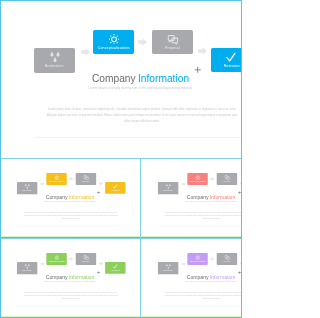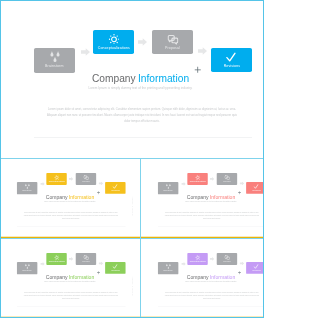--- a/index.html
+++ b/index.html
@@ -1,17 +1,17 @@
 <!DOCTYPE html>
 <html><head>
 <meta charset="utf-8">
 <style>
   html,body{margin:0;padding:0;background:#fff;}
   body{width:281px;height:318px;font-family:"Liberation Sans",sans-serif;overflow:hidden;}
-  .page{position:relative;width:264px;height:318px;box-sizing:border-box;overflow:hidden;background:#eab308;}
+  .page{position:relative;width:242px;height:318px;box-sizing:border-box;overflow:hidden;background:#84cc16;}
   .pageborder{position:absolute;inset:0;border:1px solid #55C4E8;box-sizing:border-box;pointer-events:none;z-index:50;}
   .gridline-h{position:absolute;left:0;width:281px;height:1px;background:#7FD3EC;z-index:40;}
   .gridline-v{position:absolute;top:158px;width:1px;height:160px;background:#7FD3EC;z-index:40;}
 
   
   .slidewrap{position:absolute;overflow:hidden;}
   .slide{position:absolute;left:0;top:0;width:281px;height:158px;transform-origin:0 0;background:#fff;}
 
   .flowrow{position:absolute;left:0;top:0;width:281px;height:90px;}
   .step{position:absolute;width:41px;height:24.6px;border-radius:1.8px;box-sizing:border-box;}

